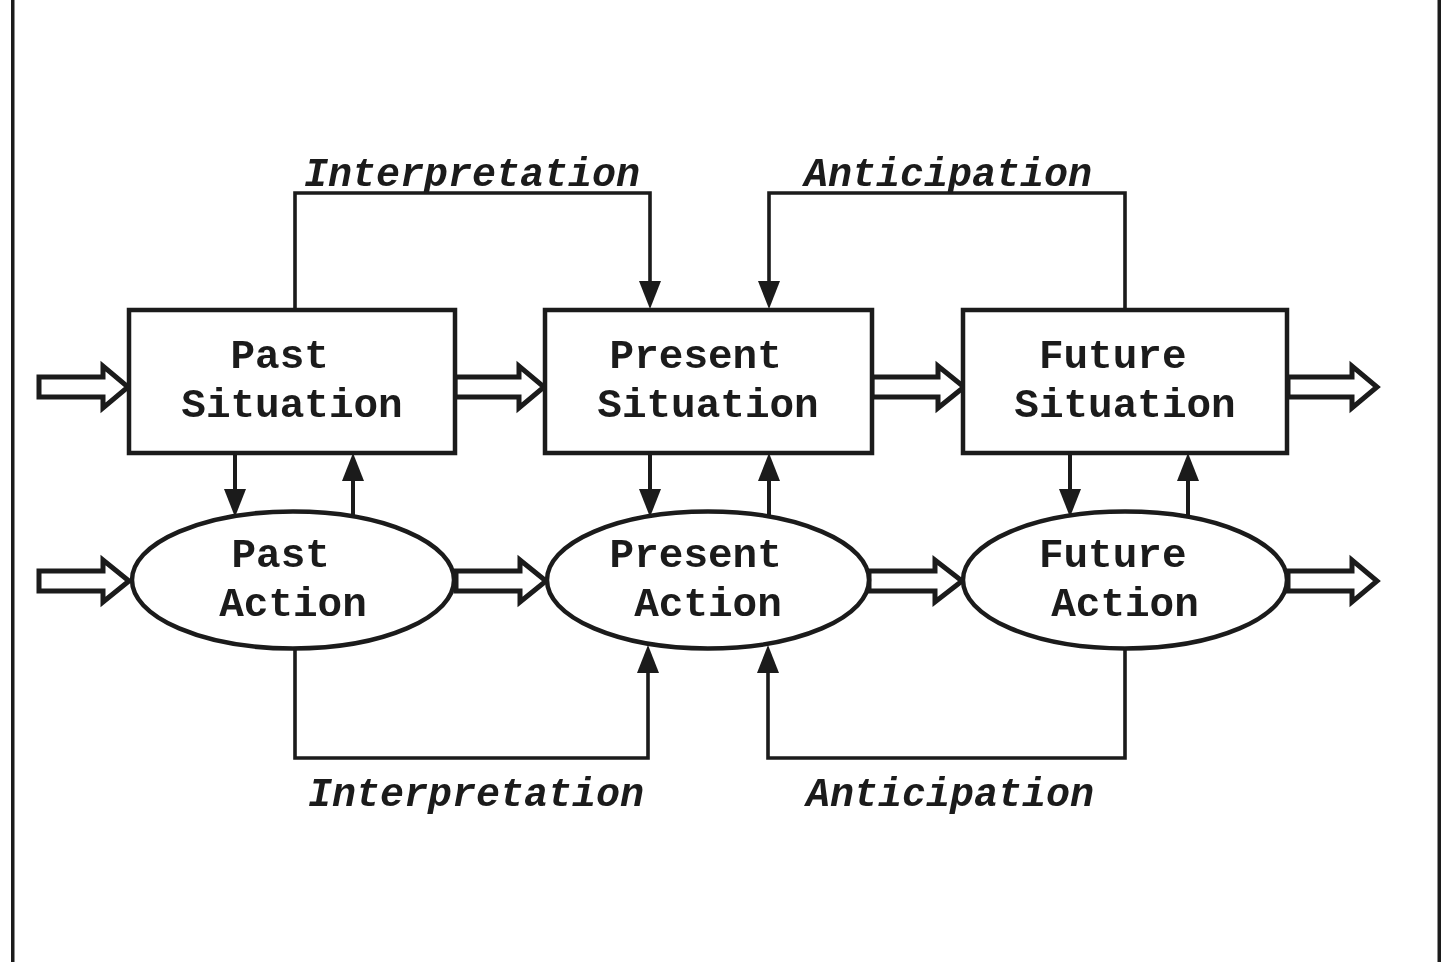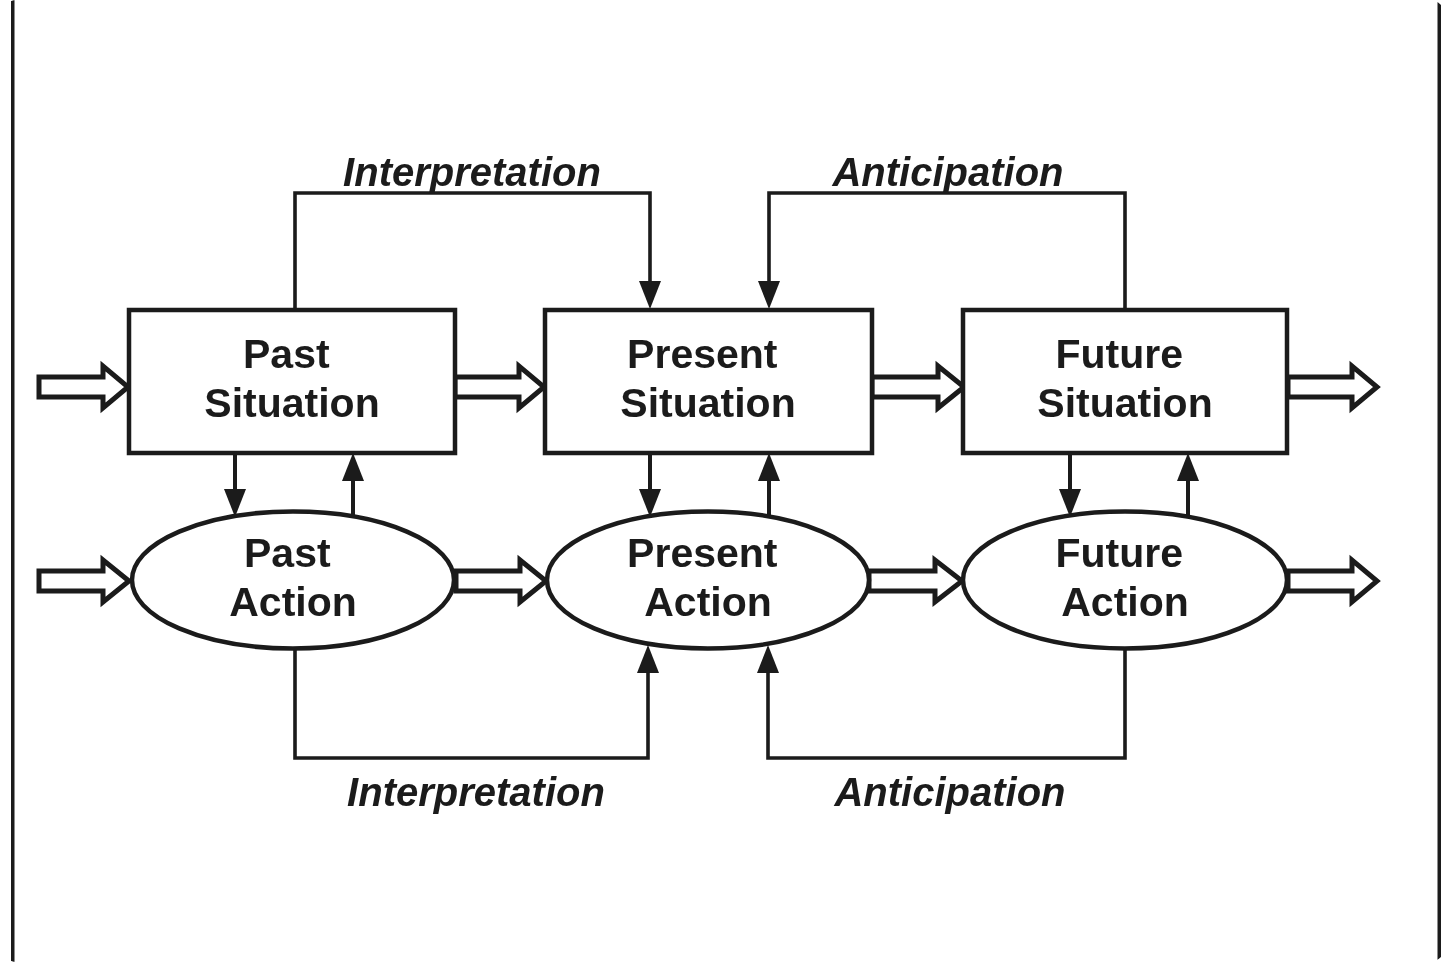--- a/index.html
+++ b/index.html
@@ -1,17 +1,17 @@
 <!DOCTYPE html>
 <html><head>
 <meta charset="utf-8">
 <style>
   html,body{margin:0;padding:0;background:#ffffff;}
   .stage{position:relative;width:1446px;height:962px;background:#ffffff;overflow:hidden;
-         font-family:Liberation Sans, sans-serif;border-radius:17px;}
+         font-family:Liberation Mono, monospace;}
   svg{display:block;}
   .node-shape{fill:#ffffff;stroke:#1b1b1b;stroke-width:4.5;}
   .node-label{fill:#1b1b1b;font-size:41px;font-weight:bold;text-anchor:middle;}
   .loop-line{fill:none;stroke:#1b1b1b;stroke-width:3.6;}
   .conn-line{stroke:#1b1b1b;stroke-width:4;}
   .arrowhead{fill:#1b1b1b;stroke:none;}
   .flow-arrow{fill:#ffffff;stroke:#1b1b1b;stroke-width:5;stroke-linejoin:miter;}
   .loop-label{fill:#1b1b1b;font-size:40px;font-weight:bold;font-style:italic;text-anchor:middle;}
   .page-border{fill:#1b1b1b;}
 </style>

